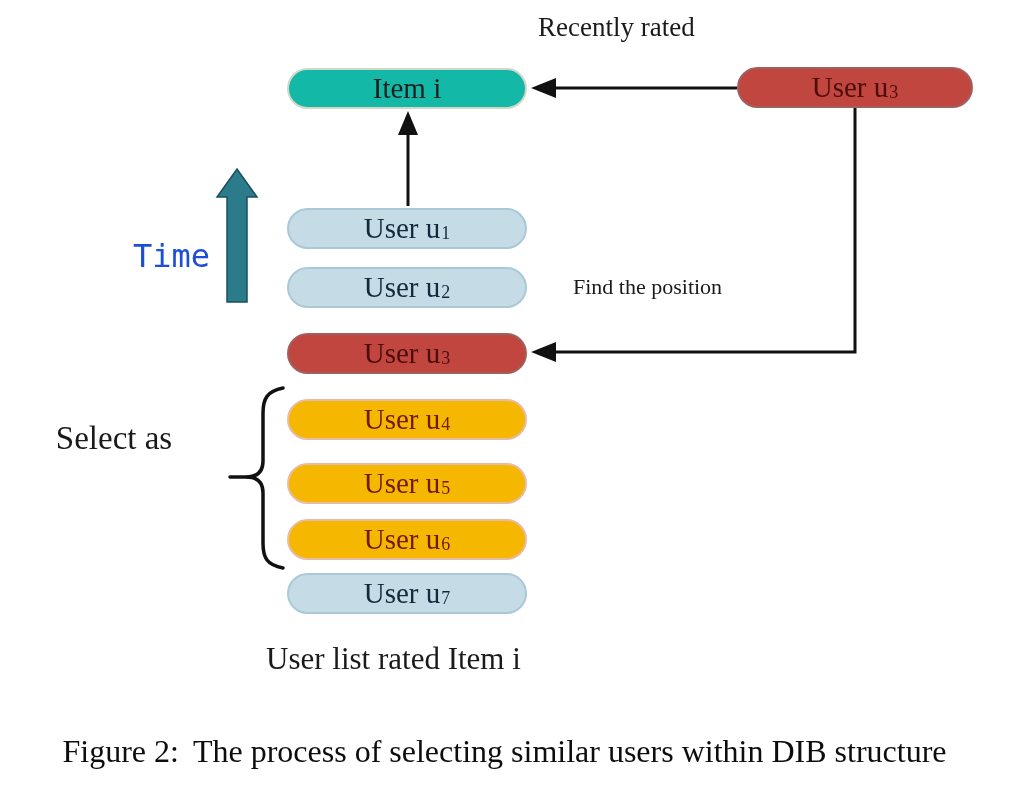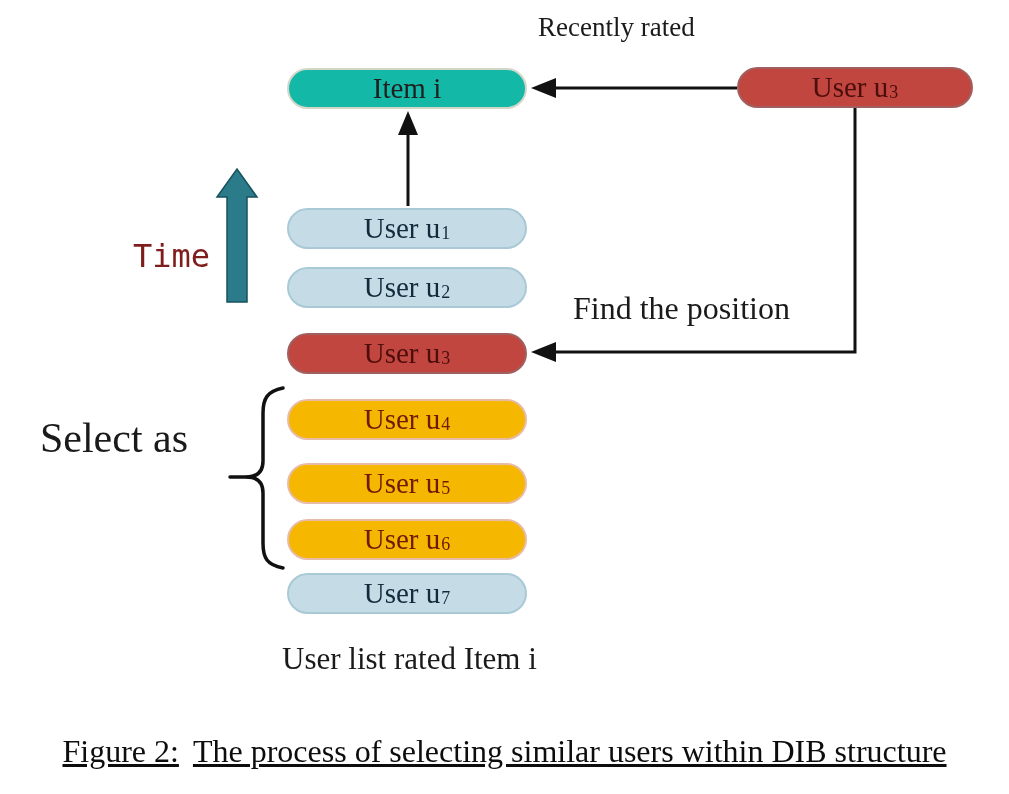--- a/index.html
+++ b/index.html
@@ -14,36 +14,36 @@
     height: 794px;
     background: #ffffff;
     overflow: hidden;
   }
   .txt {
     position: absolute;
     color: #1a1a1a;
     white-space: nowrap;
   }
   .recently-rated { left: 538px; top: 12px; font-size: 27px; }
-  .find-position  { left: 573px; top: 274px; font-size: 32px; margin-top: 16px; }
+  .find-position  { left: 573px; top: 274px; font-size: 22px; }
   .time-label {
     left: 133px; top: 237px;
     font-family: "DejaVu Sans Mono", monospace;
     font-size: 32px;
-    color: #7f1d1d;
+    color: #1d4ed8;
   }
   .select-as {
     left: 0px; top: 420px;
     width: 228px;
     text-align: center;
-    font-size: 42px;
+    font-size: 33px;
     line-height: 37px;
     white-space: normal;
   }
-  .list-caption { left: 282px; top: 641px; font-size: 31px; }
+  .list-caption { left: 266px; top: 641px; font-size: 31px; }
 
   .pill {
     position: absolute;
     left: 287px;
     width: 240px;
     height: 41px;
     border-radius: 21px;
     box-sizing: border-box;
     display: flex;
     align-items: center;
@@ -76,21 +76,20 @@
   .time-arrow-shape { stroke: #17525e; stroke-width: 1.5; }
 
   .figure-caption {
     position: absolute;
     left: 0; top: 733px;
     width: 1009px;
     text-align: center;
     font-size: 32px;
     color: #0d0d0d;
     white-space: nowrap;
-    text-decoration: underline;
   }
   .figure-caption .prefix { margin-right: 14px; }
 </style>
 </head>
 <body>
 
 <div class="canvas">
 
   <svg class="svg-overlay" viewBox="0 0 1009 720" xmlns="http://www.w3.org/2000/svg">
 

